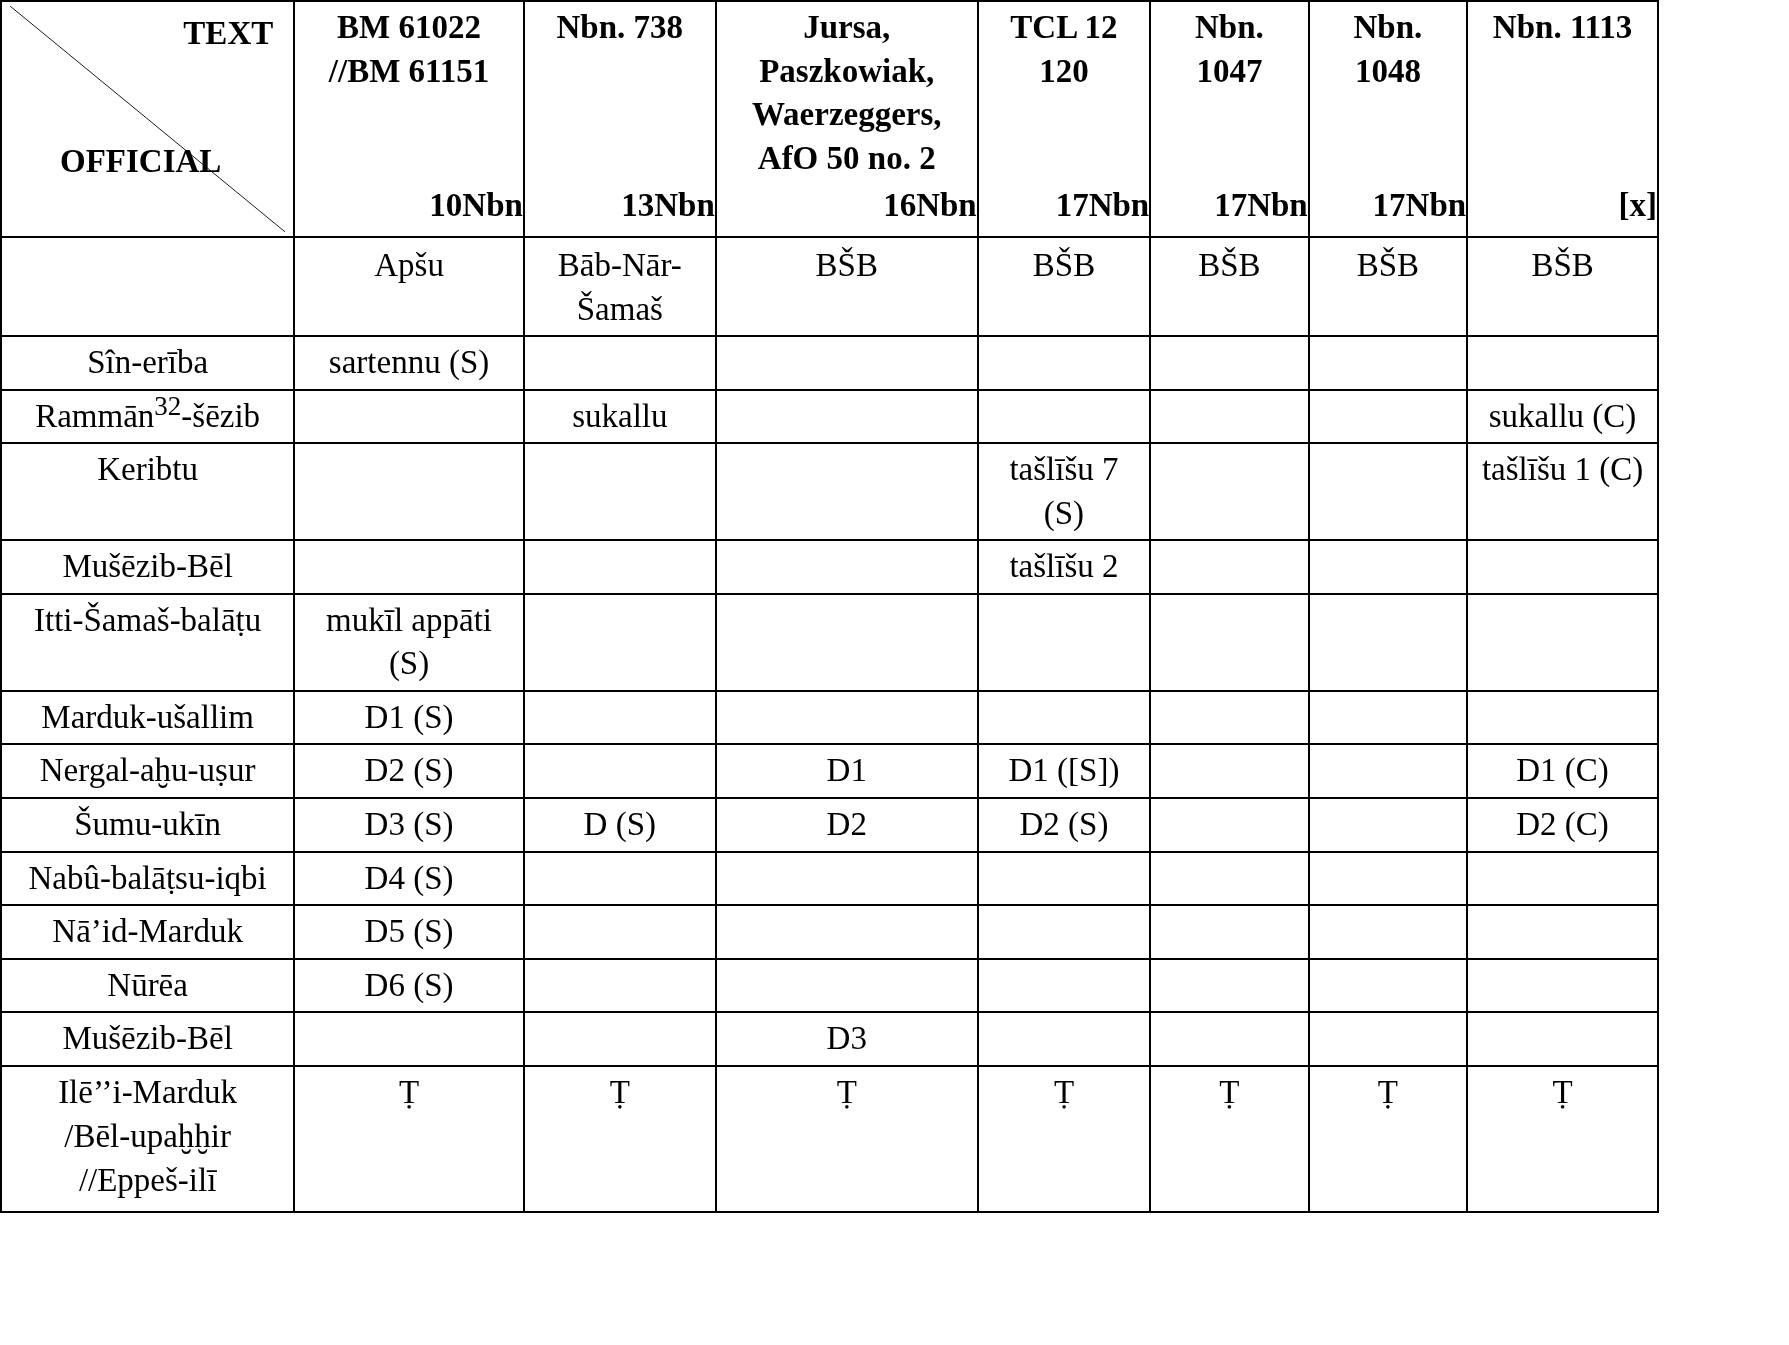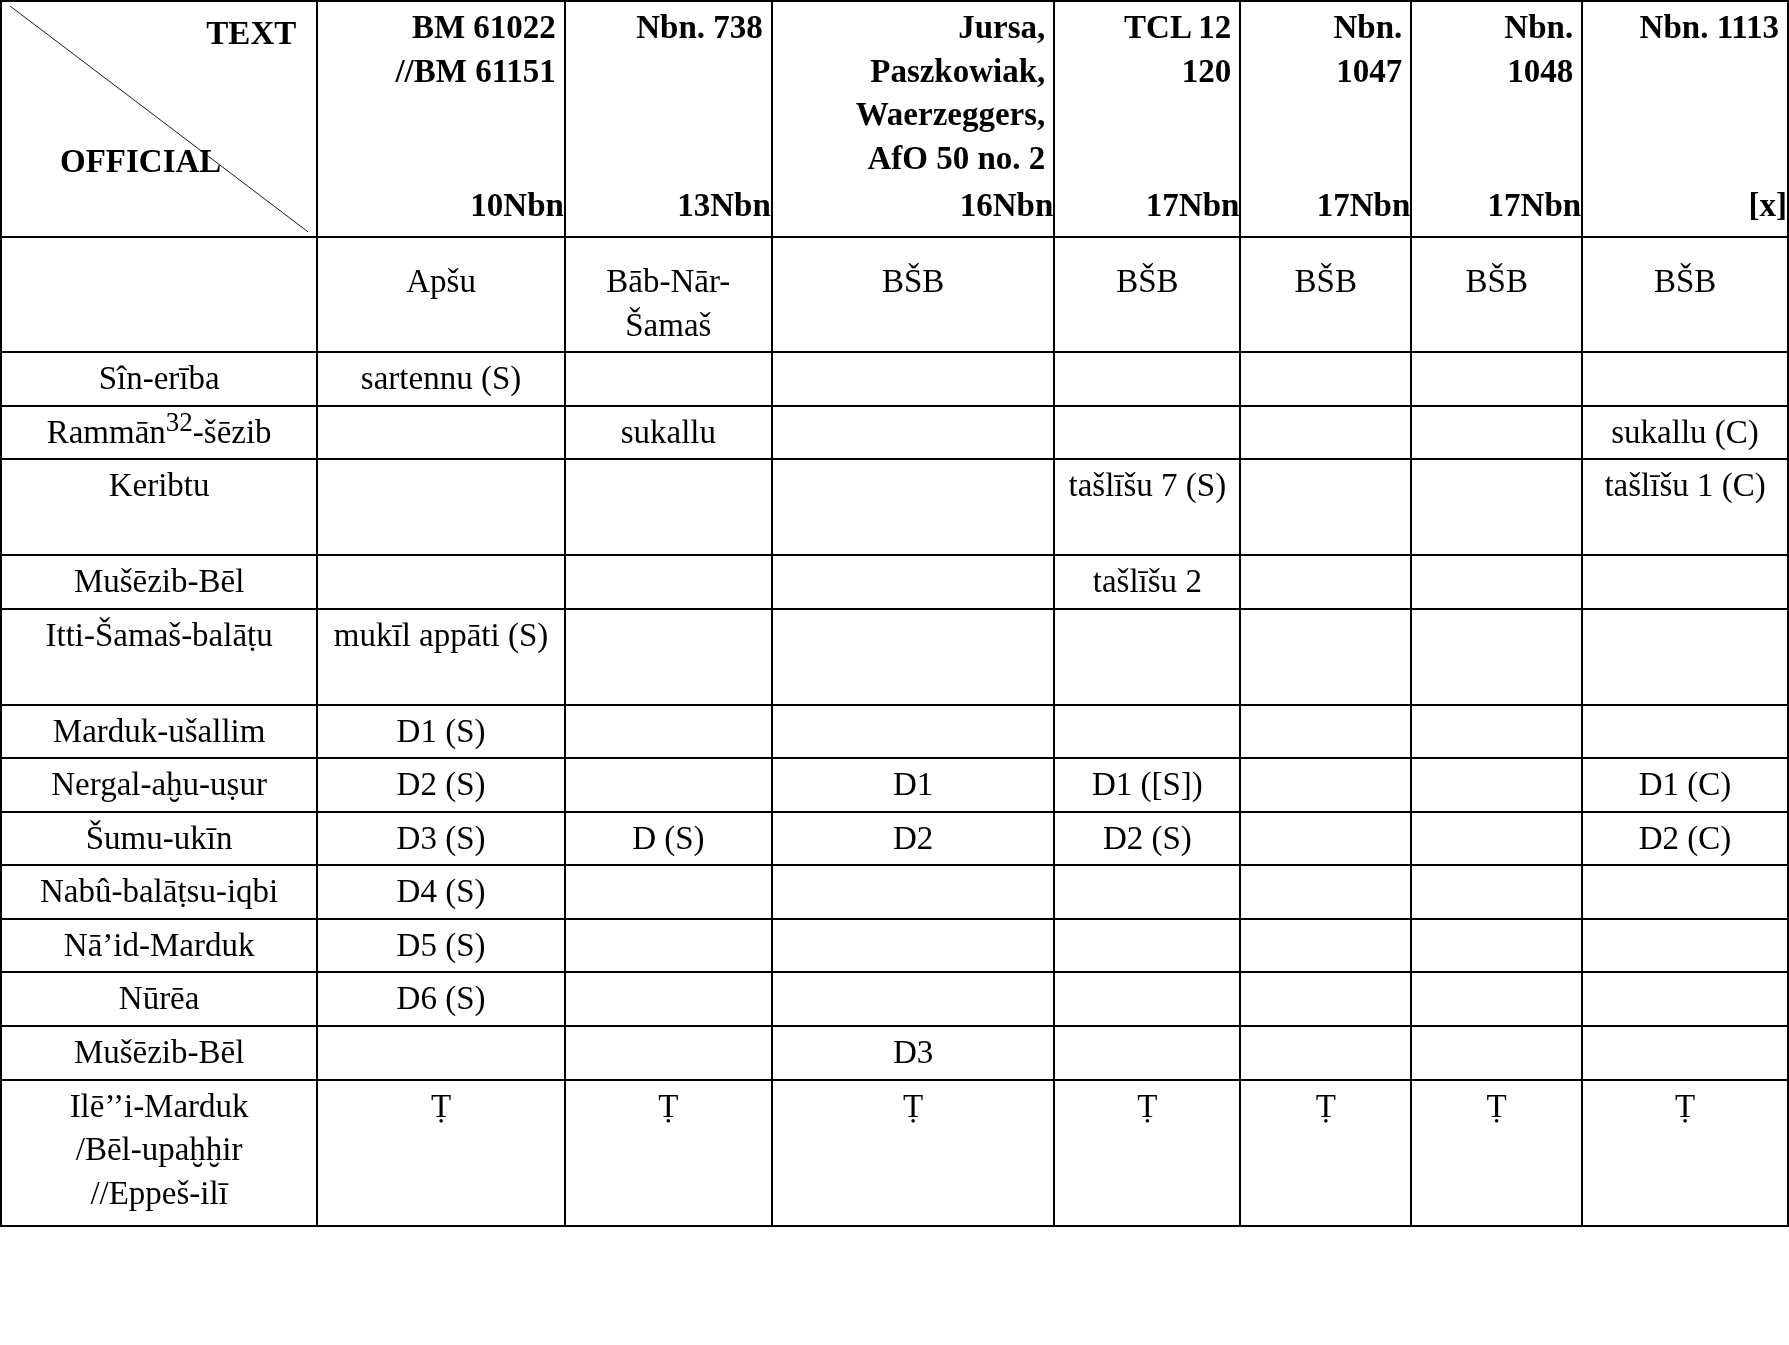--- a/index.html
+++ b/index.html
@@ -14,21 +14,21 @@
   #sheet {
     width: 1789px;
     height: 1345px;
     position: relative;
     background: #ffffff;
     overflow: hidden;
     box-sizing: border-box;
   }
   table.prosopo {
     border-collapse: collapse;
-    width: 1789px;
+    width: 1659px;
     table-layout: fixed;
     font-size: 33px;
     line-height: 1.32;
   }
   table.prosopo td {
     border: 2px solid #000000;
     padding: 4px 8px;
     vertical-align: top;
     text-align: center;
     box-sizing: border-box;
@@ -79,36 +79,36 @@
   }
 
   td.colhead {
     font-weight: bold;
     height: 236px;
     vertical-align: top;
     text-align: center;
     padding-top: 6px;
     position: relative;
   }
-  .head-top { display: block; text-align: right; }
+  .head-top { display: block; }
   .head-bottom {
     position: absolute;
     left: 0; right: 0;
     bottom: 8px;
     text-align: right;
     font-weight: bold;
   }
   .ital { }
   .rom { font-style: normal; }
 
   
   tr.placerow td {
     height: 96px;
     vertical-align: top;
-    padding-top: 22px;
+    padding-top: 6px;
     margin-left: 43px;
   }
 
   
   td.rowlabel {
     text-align: left;
     vertical-align: top;
     padding-left: 10px;
     padding-top: 3px;
     white-space: nowrap;

